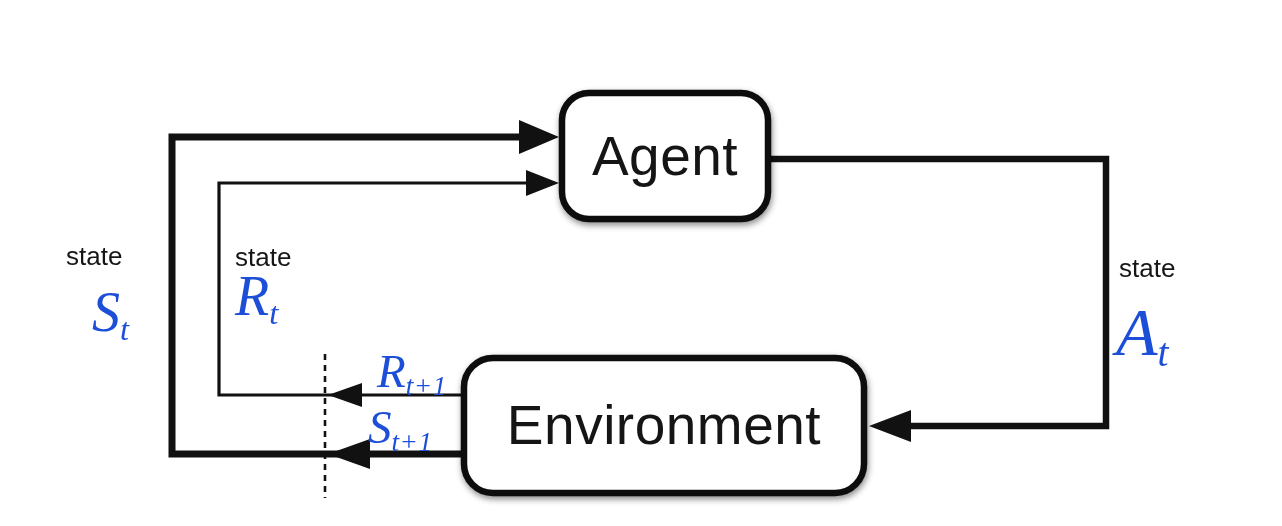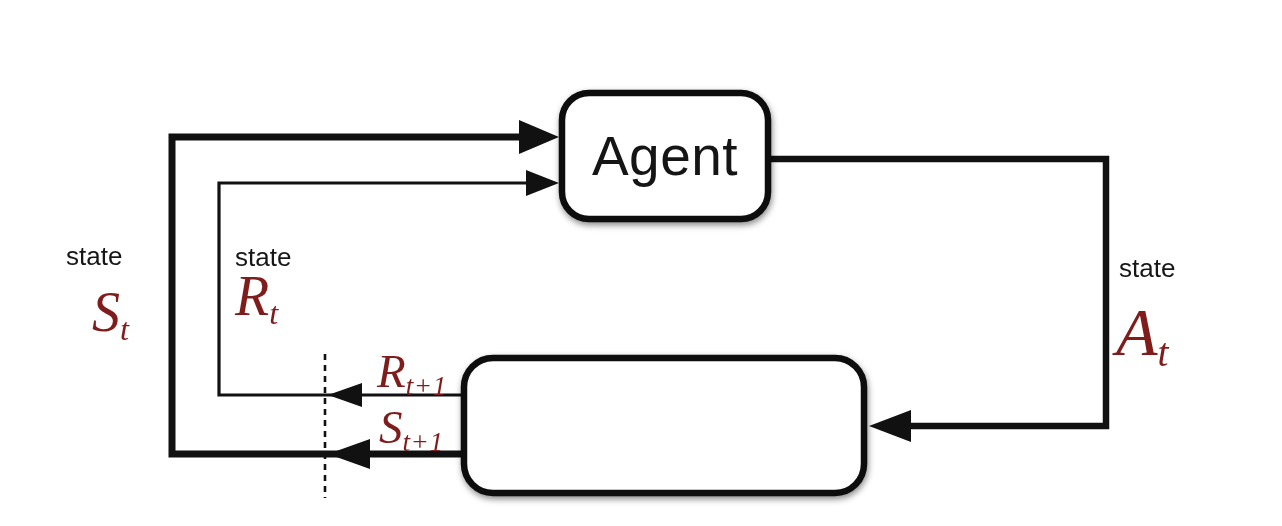--- a/index.html
+++ b/index.html
@@ -46,32 +46,32 @@
   .word.reward { left: 235px; top: 208px; }
   .word.action { left: 1119px; top: 219px; }
 
   
   .math {
     position: absolute;
     font-family: "Liberation Serif", serif;
     font-style: italic;
     line-height: 1;
     white-space: nowrap;
-    color: #7f1d1d;
+    color: #1d4ed8;
   }
   .math .sub {
     font-size: 0.58em;
     vertical-align: -0.28em;
     letter-spacing: 0.5px;
   }
   .math.s-t { left: 92px;  top: 248px; font-size: 56px; }
   .math.r-t { left: 235px; top: 232px; font-size: 56px; }
   .math.a-t { left: 1116px; top: 262px; font-size: 68px; font-family: Liberation Serif, serif; }
   .math.r-t1 { left: 377px; top: 312px; font-size: 47px; }
-  .math.s-t1 { left: 379px; top: 368px; font-size: 47px; }
+  .math.s-t1 { left: 368px; top: 368px; font-size: 47px; }
 </style>
 </head>
 <body>
 
 <div class="stage">
 
   <svg width="1282" height="526" viewBox="0 0 1282 526">
     <defs>
       <filter id="boxshadow" x="-20%" y="-20%" width="140%" height="140%">
         <feDropShadow dx="1" dy="3" stdDeviation="3" flood-color="#000000" flood-opacity="0.45"></feDropShadow>
@@ -91,20 +91,23 @@
     <polyline points="762,123 1106,123 1106,390 905,390" fill="none" style="stroke:var(--line)" stroke-width="6.5"></polyline>
     <polygon points="869,390 911,374 911,406" style="fill:var(--line)"></polygon>
 
     <rect x="562" y="57" width="206" height="126" rx="27" ry="27" style="fill:var(--box_fill); stroke:var(--line)" stroke-width="6.5" filter="url(#boxshadow)"></rect>
     <rect x="464" y="322" width="400" height="135" rx="29" ry="29" style="fill:var(--box_fill); stroke:var(--line)" stroke-width="6.5" filter="url(#boxshadow)"></rect>
   </svg>
 
   <div class="node-label agent">
     <span>Agent</span>
   </div>
+  <div class="node-label environment">
+    <span>Environment</span>
+  </div>
 
   <div class="word state">state</div>
   <div class="math s-t"><span>S</span><span class="sub">t</span></div>
 
   <div class="word reward">state</div>
   <div class="math r-t"><span>R</span><span class="sub">t</span></div>
 
   <div class="word action">state</div>
   <div class="math a-t"><span>A</span><span class="sub">t</span></div>
 

